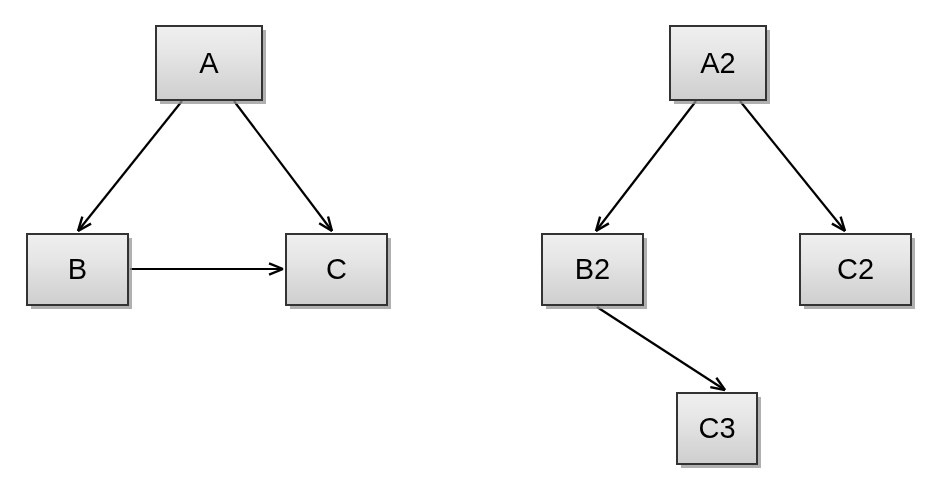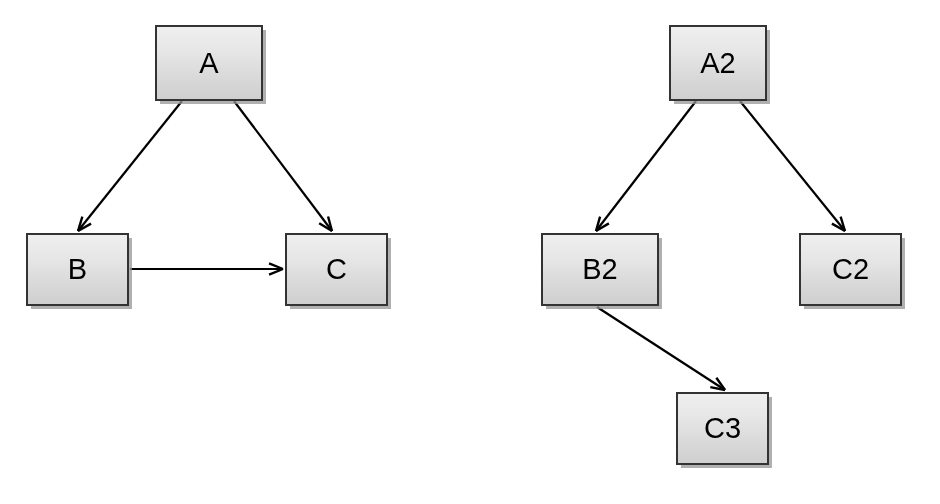--- a/index.html
+++ b/index.html
@@ -88,24 +88,24 @@
       </div>
       <div class="node" style="left: 26px; top: 233px; width: 103px; height: 73px;">
         <span class="node-label">B</span>
       </div>
       <div class="node" style="left: 285px; top: 233px; width: 103px; height: 73px;">
         <span class="node-label">C</span>
       </div>
       <div class="node" style="left: 669px; top: 25px; width: 98px; height: 76px; justify-content: center;">
         <span class="node-label">A2</span>
       </div>
-      <div class="node" style="left: 541px; top: 233px; width: 118px; height: 73px;">
+      <div class="node" style="left: 541px; top: 233px; width: 103px; height: 73px;">
         <span class="node-label">B2</span>
       </div>
-      <div class="node" style="left: 799px; top: 233px; width: 103px; height: 73px;">
+      <div class="node" style="left: 799px; top: 233px; width: 113px; height: 73px;">
         <span class="node-label">C2</span>
       </div>
-      <div class="node" style="left: 676px; top: 392px; width: 93px; height: 73px; text-align: center;">
+      <div class="node" style="left: 676px; top: 392px; width: 82px; height: 73px; text-align: center;">
         <span class="node-label">C3</span>
       </div>
     </div>
 
 </div>
 
 </body></html>

